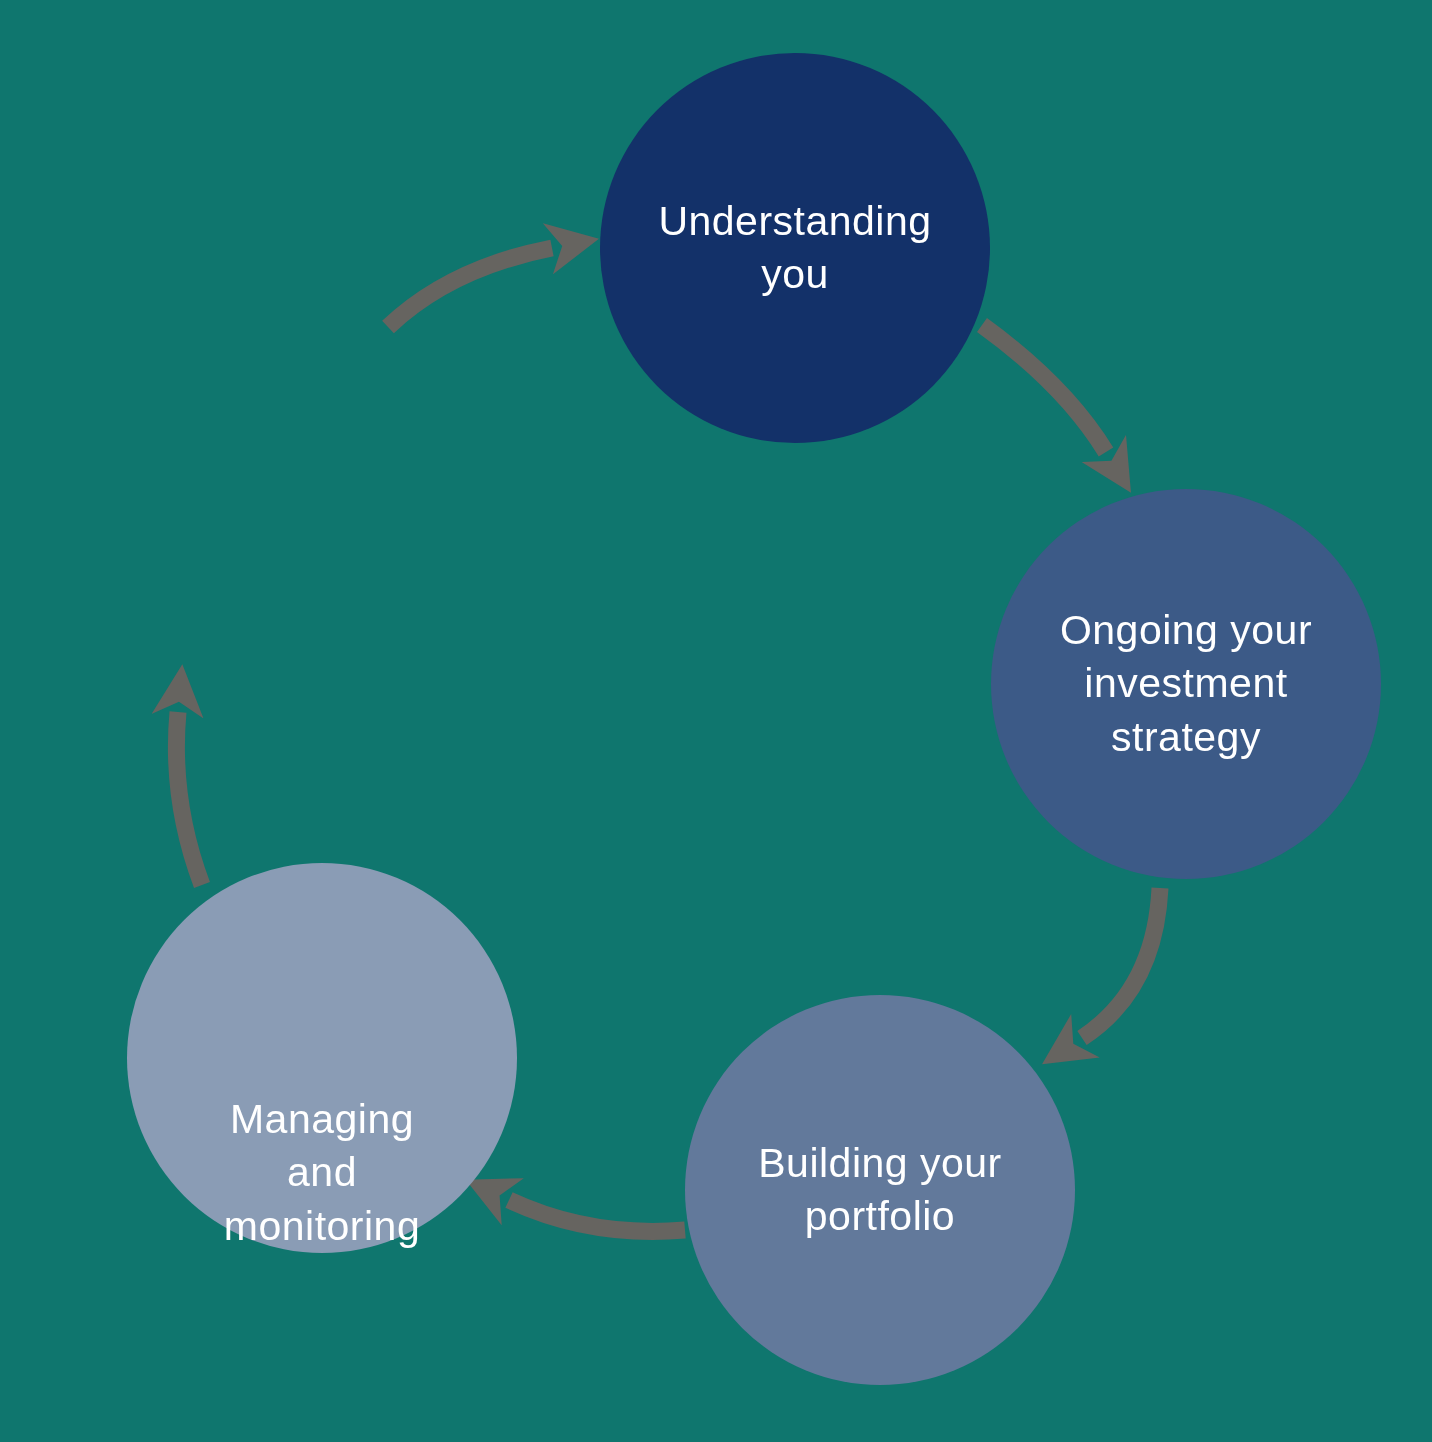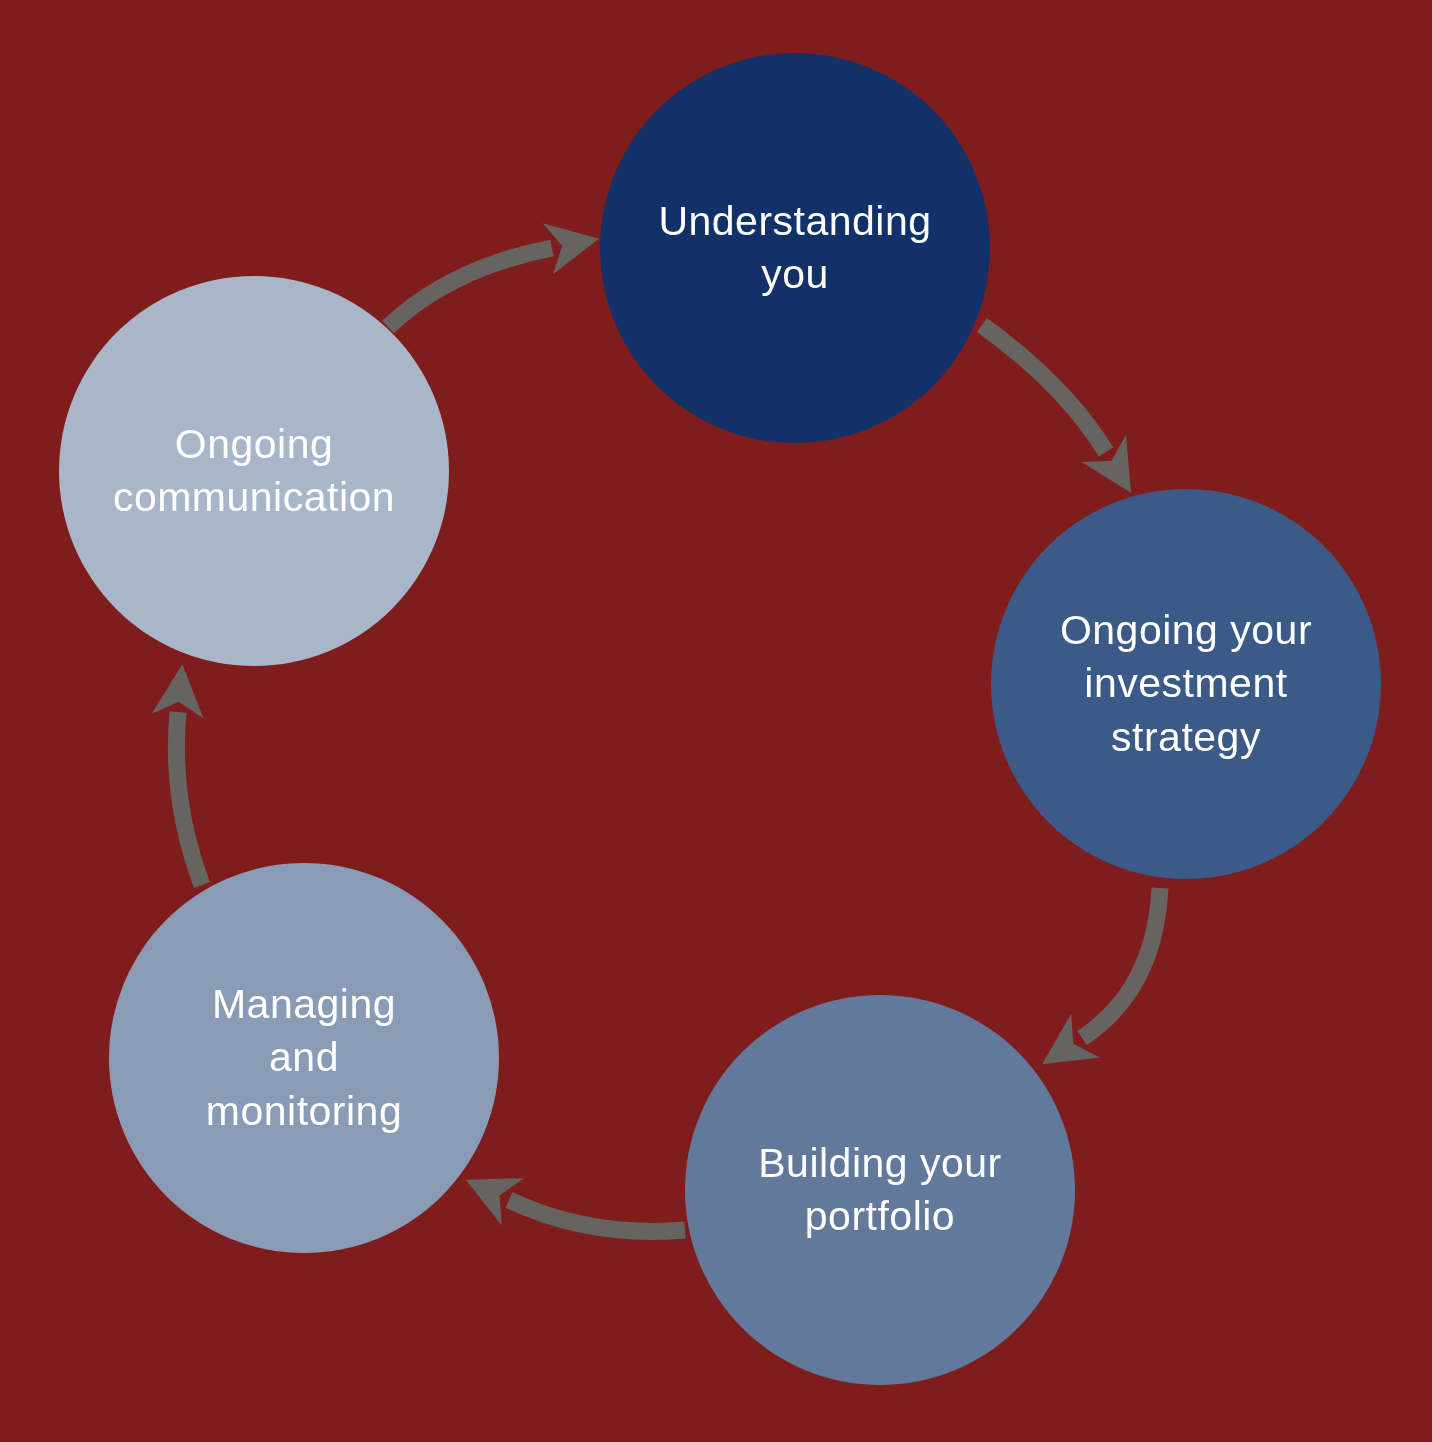--- a/index.html
+++ b/index.html
@@ -7,21 +7,21 @@
     padding: 0;
   }
   body {
     background: #ffffff;
     font-family: "Liberation Sans", sans-serif;
   }
   .canvas {
     position: relative;
     width: 1432px;
     height: 1442px;
-    background: #7f1d1d;
+    background: #0f766e;
     overflow: hidden;
   }
   svg.arrows {
     position: absolute;
     left: 0;
     top: 0;
     z-index: 1;
   }
   .arrow {
     fill: none;
@@ -42,21 +42,21 @@
   .circle .label {
     color: #ffffff;
     font-size: 41px;
     line-height: 1.3;
     white-space: pre-line;
     letter-spacing: 0.5px;
   }
   .step-1 { left: 600px; top:  53px; }
   .step-2 { left: 991px; top: 489px; }
   .step-3 { left: 685px; top: 995px; }
-  .step-4 { left: 109px; top: 863px; }
+  .step-4 { left: 127px; top: 863px; align-items: flex-end; }
   .step-5 { left:  59px; top: 276px; }
 </style>
 </head>
 <body>
 
 <div class="canvas">
 
   <svg class="arrows" width="1432" height="1442" viewBox="0 0 1432 1442">
     <defs>
       <marker id="head" viewBox="0 0 10 10" refX="0.8" refY="5" markerWidth="52" markerHeight="52" orient="auto" markerUnits="userSpaceOnUse">
@@ -90,18 +90,14 @@
     <span class="label">Building your
 portfolio</span>
   </div>
 
   <div class="circle step-4" style="background-color: rgb(138, 156, 181);">
     <span class="label">Managing
 and
 monitoring</span>
   </div>
 
-  <div class="circle step-5" style="background-color: rgb(169, 182, 201);">
-    <span class="label">Ongoing
-communication</span>
-  </div>
 
 </div>
 
 </body></html>

